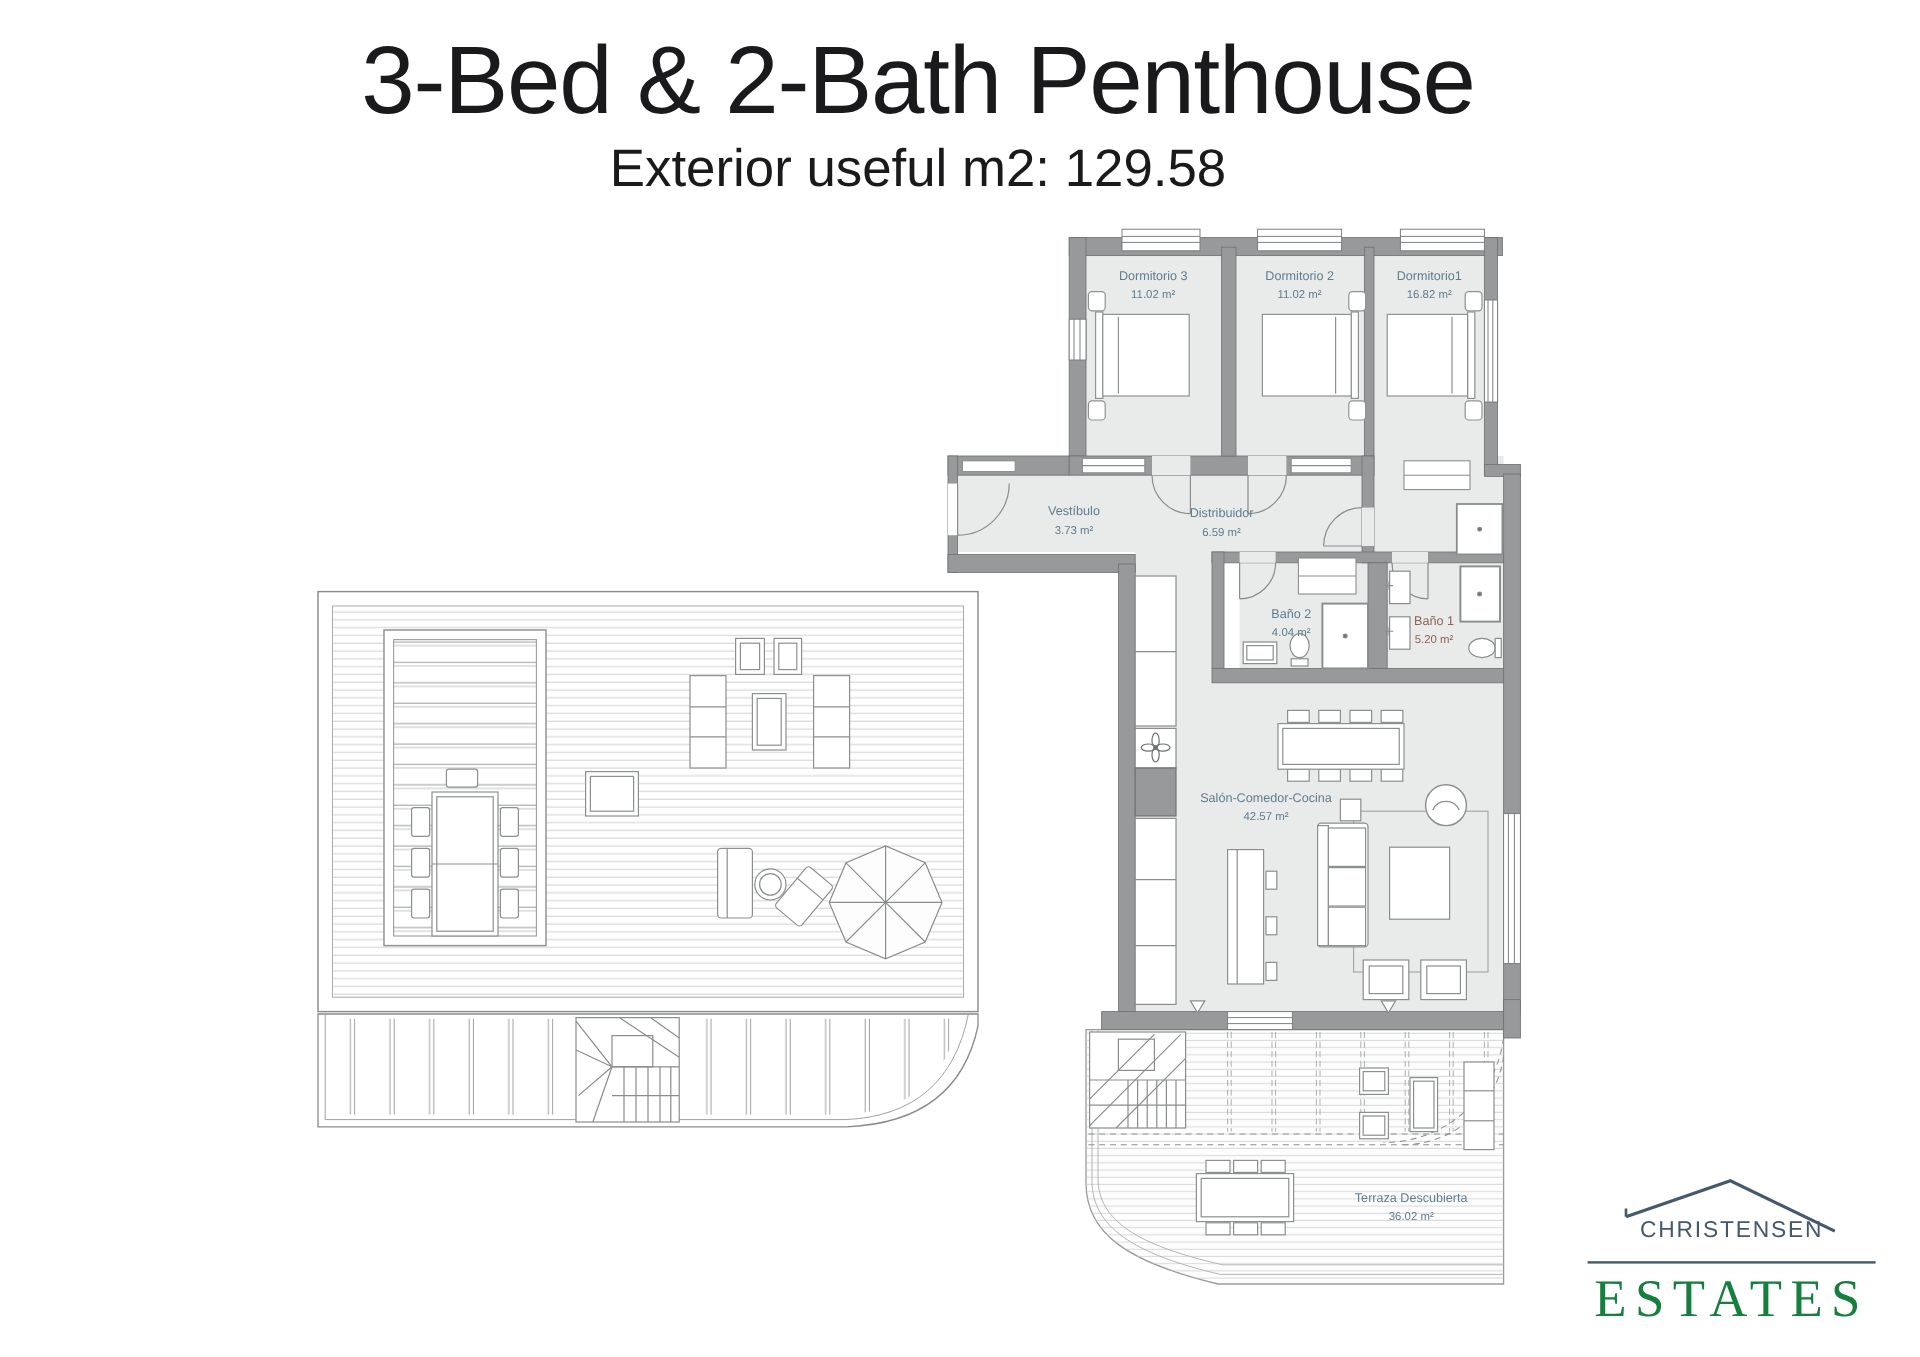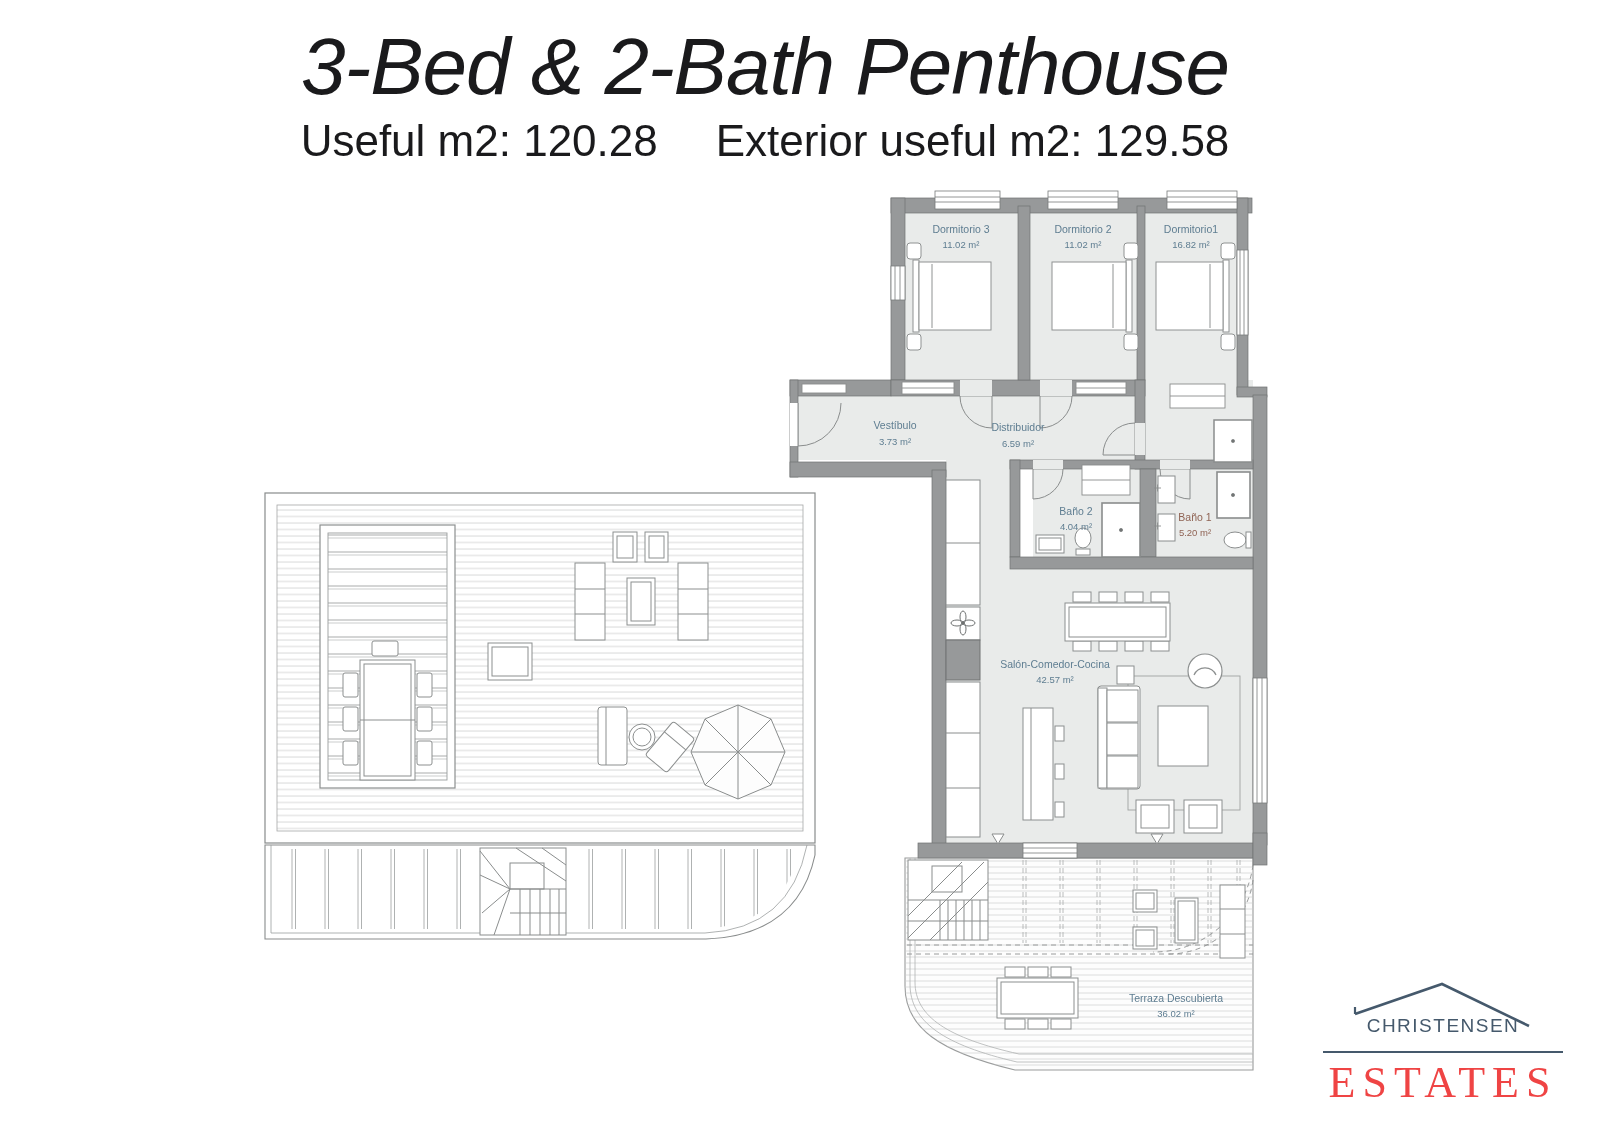--- a/index.html
+++ b/index.html
@@ -1,44 +1,43 @@
 <!DOCTYPE html>
 <html><head>
 <meta charset="utf-8">
 <style>
   html,body{margin:0;padding:0;background:#ffffff;}
   .page{position:relative;width:1600px;height:1131px;background:#ffffff;overflow:hidden;
         font-family:"Liberation Sans",sans-serif;color:#1a1a1c;}
   .header{position:absolute;top:24px;left:35px;width:1460px;text-align:center;}
-  .title{font-size:80px;font-weight:400;line-height:1.08;letter-spacing:-1px;margin:0;color:#1a1a1c;font-style:italic;}
+  .title{font-size:80px;font-weight:400;line-height:1.08;letter-spacing:-1px;margin:0;color:#1a1a1c;}
   .subtitle{margin-top:6px;font-size:44px;font-weight:400;display:flex;justify-content:center;gap:58px;color:#1a1a1c;}
   .plan-left{position:absolute;left:258px;top:483px;width:560px;height:470px;}
   .plan-right{position:absolute;left:780px;top:188px;width:490px;height:910px;}
   .logo{position:absolute;left:1293px;top:958px;width:300px;height:160px;}
   .logo-roof{position:absolute;left:0;top:0;width:300px;height:160px;}
   .logo-brand{position:absolute;left:30px;top:57px;width:240px;text-align:center;
               font-size:19px;letter-spacing:1.5px;color:#45596c;}
   .logo-rule{position:absolute;left:30px;top:93px;width:240px;border-top:2px solid #45596c;}
   .logo-suffix{position:absolute;left:10px;top:99px;width:280px;text-align:center;
-               font-family:"Liberation Serif",serif;font-size:44px;letter-spacing:7px;color:#ef4444;}
+               font-family:"Liberation Serif",serif;font-size:44px;letter-spacing:7px;color:#15803d;}
   svg text{font-family:"Liberation Sans",sans-serif;}
   .rname{font-size:10.5px;fill:#5e7d91;}
   .rarea{font-size:9.5px;fill:#5e7d91;}
   .rname-warm{font-size:10.5px;fill:#8f6354;}
   .rarea-warm{font-size:9.5px;fill:#8f6354;}
 </style>
 </head>
 <body>
 
 <div class="page">
 
   <div class="header">
     <h1 class="title">3-Bed &amp; 2-Bath Penthouse</h1>
     <div class="subtitle">
-      <span>Useful m2: 120.28</span>
       <span>Exterior useful m2: 129.58</span>
     </div>
   </div>
 
   <svg class="plan-left" viewBox="0 0 560 470">
     <defs>
       <pattern id="deckL" width="8" height="6.5" patternUnits="userSpaceOnUse">
         <line x1="0" y1="1" x2="8" y2="1" stroke="#c6c8c8" stroke-width="0.7"></line>
       </pattern>
       <pattern id="slats" width="8" height="17" patternUnits="userSpaceOnUse">

